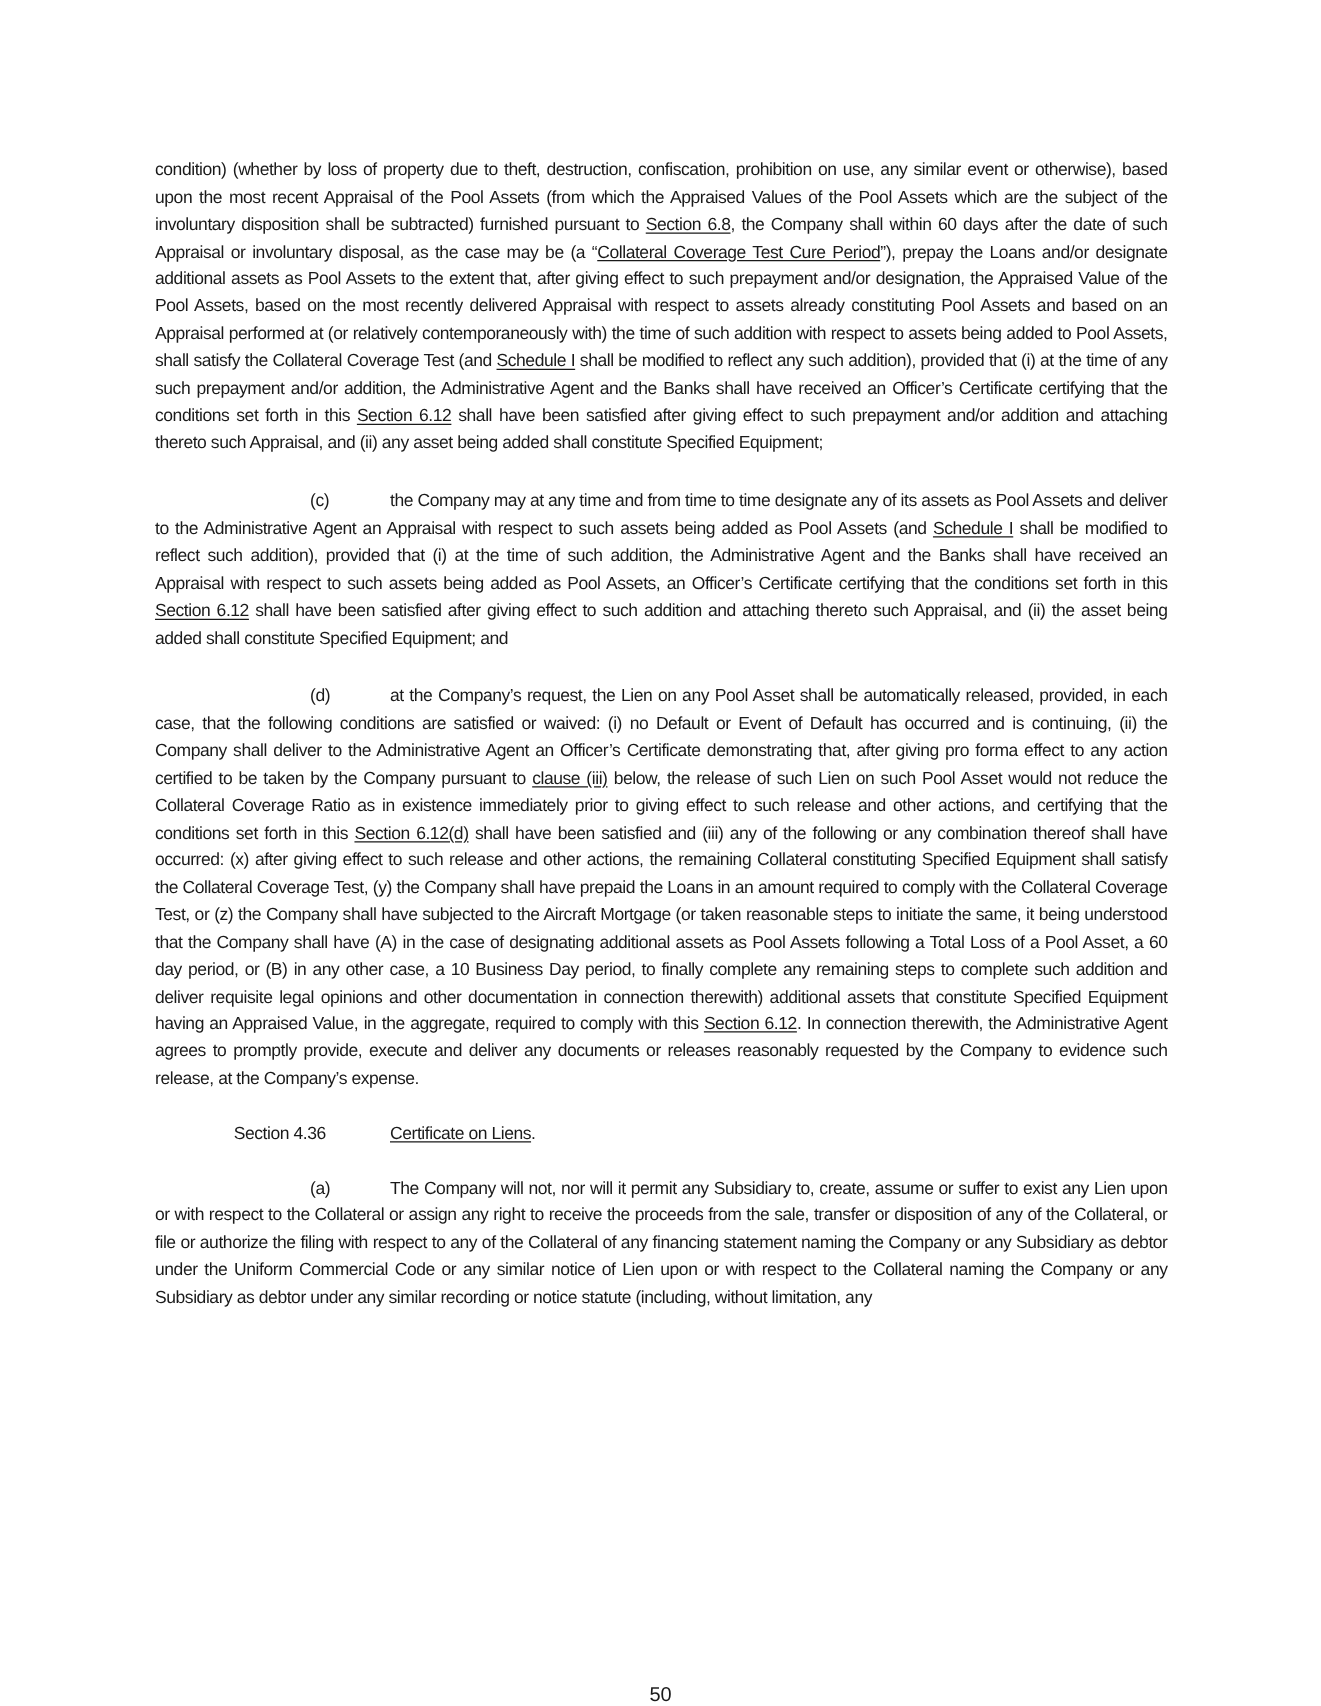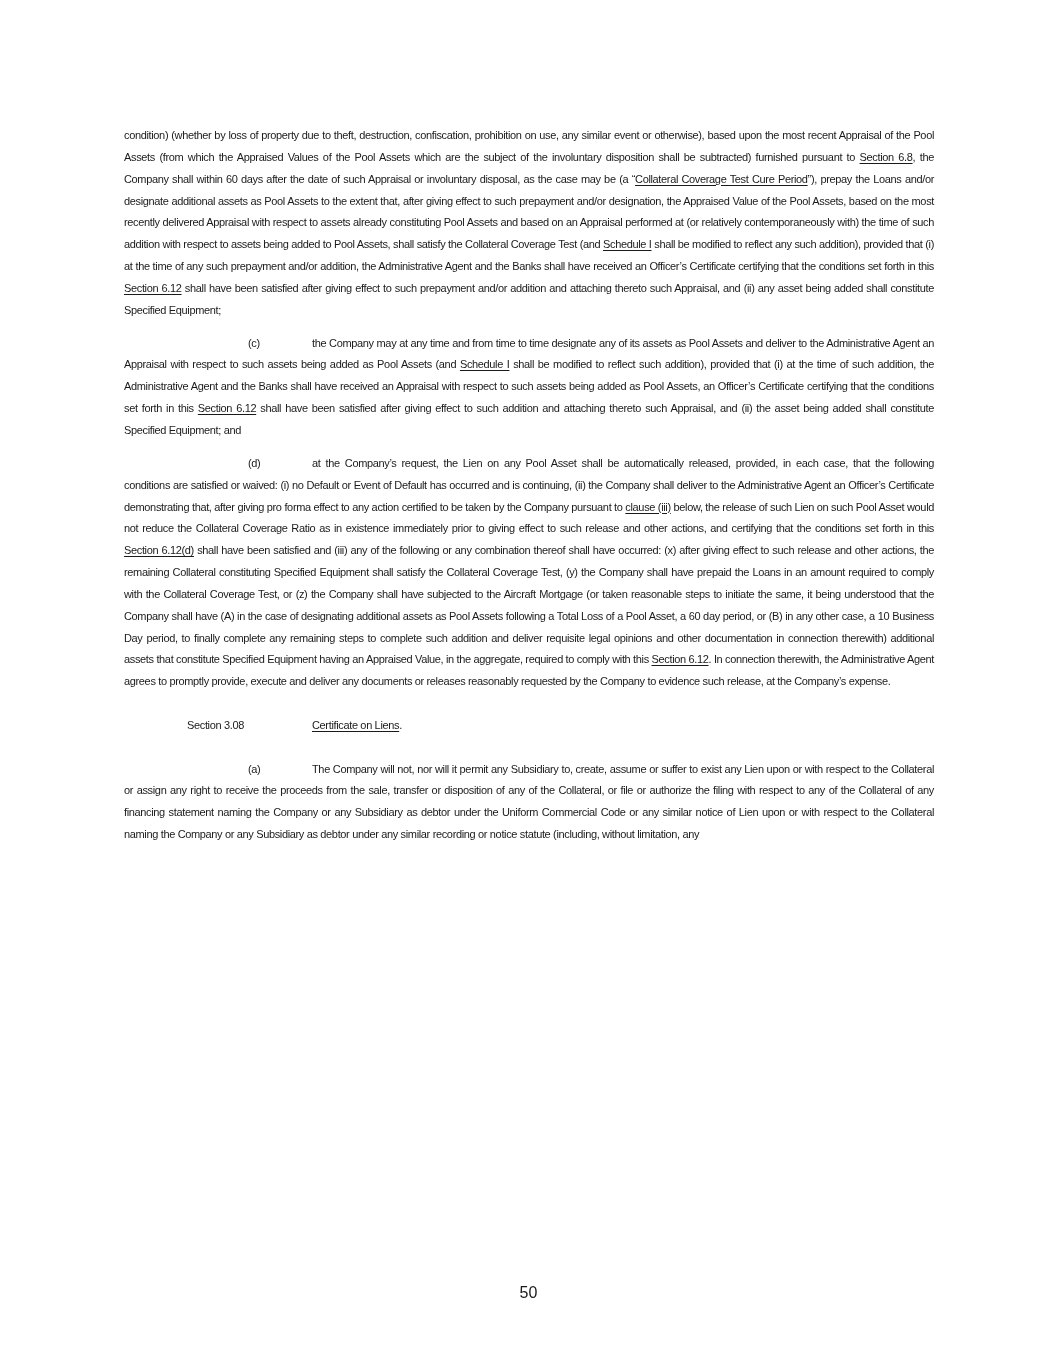--- a/index.html
+++ b/index.html
@@ -13,31 +13,31 @@
       position: relative;
       overflow: hidden;
       font-family: "Liberation Sans", sans-serif;
       color: #1a1a1a;
     }
     .page {
       position: absolute;
       left: 124px;
       top: 125px;
       width: 810px;
-      font-size: 11px;
+      font-size: 14px;
       line-height: 21.85px;
       letter-spacing: -0.35px;
       word-spacing: 0px;
     }
     .para {
       margin: 0;
       text-align: justify;
       text-align-last: left;
     }
-    .para + .para { margin-top: 11px; }
+    .para + .para { margin-top: 25px; }
     .indent-num {
       display: inline-block;
       margin-left: 124px;
       width: 64px;
     }
     .sec-heading {
       margin: 21.85px 0 0 0;
       padding-left: 63px;
     }
     .sec-num {
@@ -45,36 +45,36 @@
       width: 125px;
     }
     u, .ul {
       text-decoration: underline;
       text-underline-offset: 2px;
     }
     .page-number {
       position: absolute;
       left: 0;
       width: 1057px;
-      top: 1284px;
+      top: 1348px;
       text-align: center;
       font-family: "Liberation Sans", sans-serif;
       font-size: 16px;
       color: #1a1a1a;
     }
     .seg { display: inline; }
   </style>
 </head>
 <body>
 
 <div class="page">
   <p class="para"><span class="seg">condition) (whether by loss of property due to theft, destruction, confiscation, prohibition on use, any similar event or otherwise), based upon the most recent Appraisal of the Pool Assets (from which the Appraised Values of the Pool Assets which are the subject of the involuntary disposition shall be subtracted) furnished pursuant to </span><span class="ul">Section 6.8</span><span class="seg">, the Company shall within 60 days after the date of such Appraisal or involuntary disposal, as the case may be (a “</span><span class="ul">Collateral Coverage Test Cure Period</span><span class="seg">”), prepay the Loans and/or designate additional assets as Pool Assets to the extent that, after giving effect to such prepayment and/or designation, the Appraised Value of the Pool Assets, based on the most recently delivered Appraisal with respect to assets already constituting Pool Assets and based on an Appraisal performed at (or relatively contemporaneously with) the time of such addition with respect to assets being added to Pool Assets, shall satisfy the Collateral Coverage Test (and </span><span class="ul">Schedule I</span><span class="seg"> shall be modified to reflect any such addition), provided that (i) at the time of any such prepayment and/or addition, the Administrative Agent and the Banks shall have received an Officer’s Certificate certifying that the conditions set forth in this </span><span class="ul">Section 6.12</span><span class="seg"> shall have been satisfied after giving effect to such prepayment and/or addition and attaching thereto such Appraisal, and (ii) any asset being added shall constitute Specified Equipment;</span></p>
   <p class="para"><span class="indent-num">(c)</span><span class="seg">the Company may at any time and from time to time designate any of its assets as Pool Assets and deliver to the Administrative Agent an Appraisal with respect to such assets being added as Pool Assets (and </span><span class="ul">Schedule I</span><span class="seg"> shall be modified to reflect such addition), provided that (i) at the time of such addition, the Administrative Agent and the Banks shall have received an Appraisal with respect to such assets being added as Pool Assets, an Officer’s Certificate certifying that the conditions set forth in this </span><span class="ul">Section 6.12</span><span class="seg"> shall have been satisfied after giving effect to such addition and attaching thereto such Appraisal, and (ii) the asset being added shall constitute Specified Equipment; and</span></p>
   <p class="para"><span class="indent-num">(d)</span><span class="seg">at the Company’s request, the Lien on any Pool Asset shall be automatically released, provided, in each case, that the following conditions are satisfied or waived: (i) no Default or Event of Default has occurred and is continuing, (ii)  the Company shall deliver to the Administrative Agent an Officer’s Certificate demonstrating that, after giving pro forma effect to any action certified to be taken by the Company pursuant to </span><span class="ul">clause (iii)</span><span class="seg"> below, the release of such Lien on such Pool Asset would not reduce the Collateral Coverage Ratio as in existence immediately prior to giving effect to such release and other actions, and certifying that the conditions set forth in this </span><span class="ul">Section 6.12(d)</span><span class="seg"> shall have been satisfied and (iii) any of the following or any combination thereof shall have occurred: (x) after giving effect to such release and other actions, the remaining Collateral constituting Specified Equipment shall satisfy the Collateral Coverage Test, (y) the Company shall have prepaid the Loans in an amount required to comply with the Collateral Coverage Test, or (z) the Company shall have subjected to the Aircraft Mortgage (or taken reasonable steps to initiate the same, it being understood that the Company shall have  (A) in the case of designating additional assets as Pool Assets following a Total Loss of a Pool Asset, a 60 day period, or (B) in any other case, a 10 Business Day period, to finally complete any remaining steps to complete such addition and deliver requisite legal opinions and other documentation in connection therewith) additional assets that constitute Specified Equipment having an Appraised Value, in the aggregate, required to comply with this </span><span class="ul">Section 6.12</span><span class="seg">.  In connection therewith, the Administrative Agent agrees to promptly provide, execute and deliver any documents or releases reasonably requested by the Company to evidence such release, at the Company’s expense.</span></p>
 
   <div class="sec-heading">
-    <span class="sec-num">Section 3.08</span><span class="ul">Certificate on Liens</span><span>.</span>
+    <span class="sec-num">Section 4.36</span><span class="ul">Certificate on Liens</span><span>.</span>
   </div>
 
   <p class="para" style="margin-top:21.85px"><span class="indent-num">(a)</span><span class="seg">The Company will not, nor will it permit any Subsidiary to, create, assume or suffer to exist any Lien upon or with respect to the Collateral or assign any right to receive the proceeds from the sale, transfer or disposition of any of the Collateral, or file or authorize the filing with respect to any of the Collateral of any financing statement naming the Company or any Subsidiary as debtor under the Uniform Commercial Code or any similar notice of Lien upon or with respect to the Collateral naming the Company or any Subsidiary as debtor under any similar recording or notice statute (including, without limitation, any</span></p>
 </div>
 
 <div class="page-number">50</div>
 
 </body></html>

